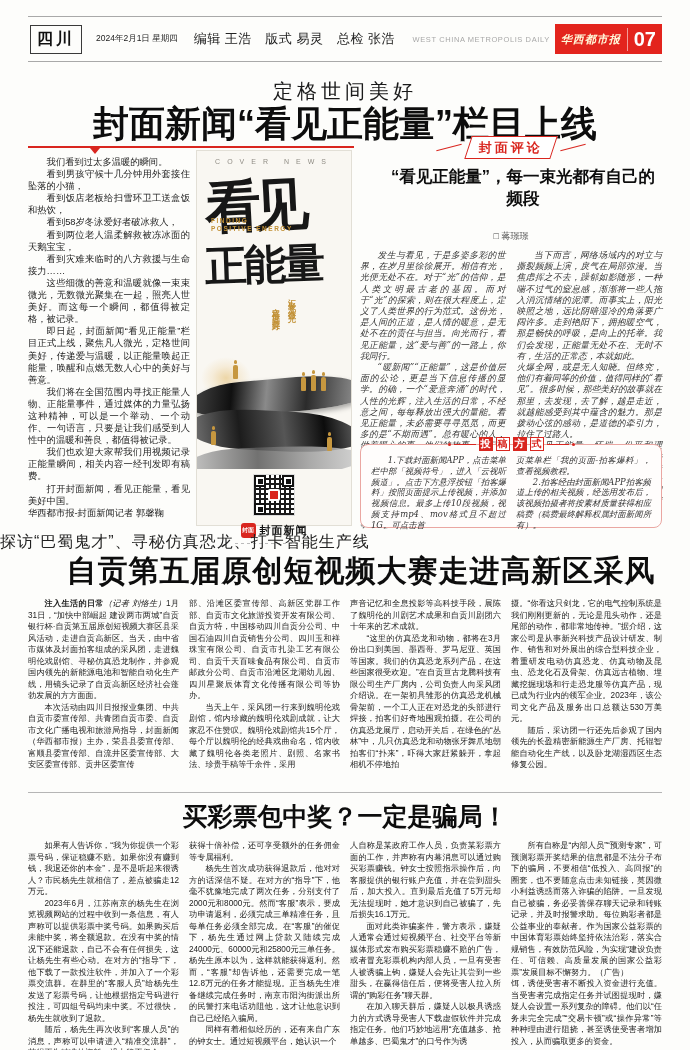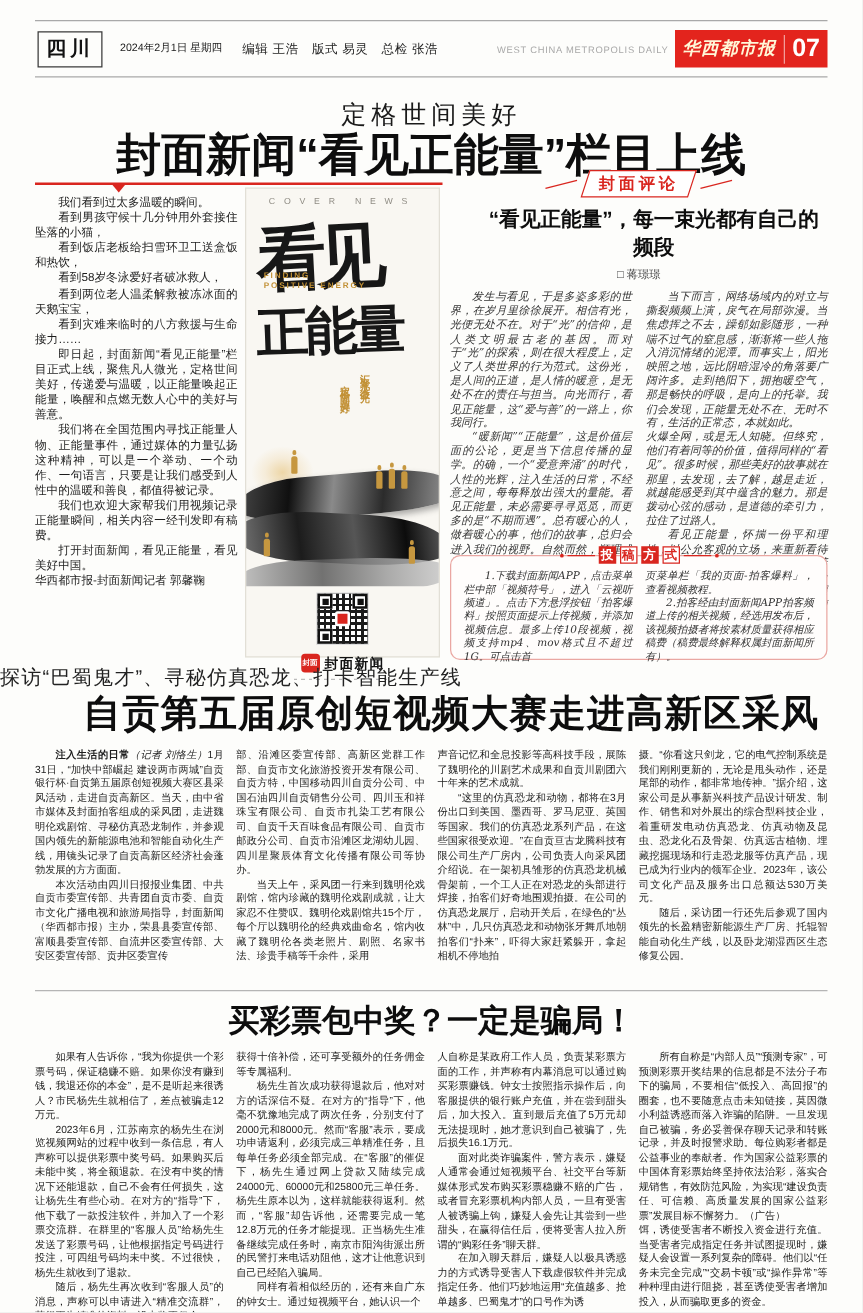--- a/index.html
+++ b/index.html
@@ -5,25 +5,25 @@
   html,body{margin:0;padding:0;background:#e8e8e8;}
   .page{position:relative;width:690px;height:1050px;margin:0 auto;background:#fdfdfb;overflow:hidden;
         font-family:"Liberation Sans",sans-serif;color:#222;}
   
   .header{position:absolute;top:16px;left:28px;right:28px;height:44px;
           border-top:1px solid #a9a9a9;border-bottom:1px solid #a9a9a9;
           display:flex;align-items:center;}
   .region-box{border:1.5px solid #3a3a3a;padding:3px 6px;font-size:16px;font-weight:bold;
               letter-spacing:3px;color:#111;margin-left:2px;}
   .dateline{font-size:8.5px;color:#222;margin-left:14px;}
-  .staff{font-size:10px;color:#222;margin-left:16px;letter-spacing:.5px;}
+  .staff{font-size:13px;color:#222;margin-left:16px;letter-spacing:.5px;}
   .masthead{margin-left:auto;display:flex;align-items:center;}
   .mh-en{font-size:7.5px;color:#a8a8a8;letter-spacing:.6px;margin-right:5px;}
   .mh-red{background:#e3241d;height:30px;display:flex;align-items:center;padding:0 6px;}
-  .mh-cn{font-family:"DejaVu Serif",serif;font-style:italic;font-weight:bold;font-size:14px;
+  .mh-cn{font-family:"DejaVu Serif",serif;font-style:italic;font-weight:bold;font-size:11px;
          color:#fff7d8;margin-right:6px;letter-spacing:1px;}
   .mh-num{font-size:20px;font-weight:900;color:#fff;border-left:1px solid rgba(255,255,255,.55);
           padding-left:6px;}
   
   .lead-kicker{position:absolute;top:78px;left:0;width:100%;text-align:center;
                font-size:20px;color:#1a1a1a;letter-spacing:4px;}
   .lead-headline{position:absolute;top:100px;left:0;width:100%;text-align:center;
                  font-size:36px;font-weight:900;color:#0d0d0d;letter-spacing:0px;}
   .red-rule{position:absolute;top:146px;left:28px;width:326px;height:2px;background:#d9261f;}
   .red-rule::after{content:"";position:absolute;left:62px;top:2px;border-left:5px solid transparent;
@@ -81,21 +81,21 @@
   .plogo-deco{position:absolute;top:392px;left:38px;right:38px;height:1px;
               background:repeating-linear-gradient(90deg,#bbb 0 3px,transparent 3px 6px);}
   
   .commentary{position:absolute;top:136px;left:360px;width:302px;}
   .cm-label{display:flex;justify-content:center;align-items:center;}
   .cm-label .side{width:26px;height:1px;background:#d9261f;transform:rotate(-14deg);}
   .cm-tab{border:1px solid #d9261f;transform:skewX(-18deg);padding:1px 10px;margin:0 6px;background:#fff;}
   .cm-tab span{display:inline-block;transform:skewX(18deg);color:#d9261f;font-weight:800;
                font-size:13px;letter-spacing:3px;}
   .cm-headline{text-align:center;font-size:16.5px;font-weight:900;color:#0d0d0d;margin-top:7px;margin-left:24px;}
-  .cm-author{text-align:center;font-size:9px;color:#444;margin-top:4px;}
+  .cm-author{text-align:center;font-size:9px;color:#444;margin-top:20px;}
   .cm-body{display:flex;gap:11px;margin-top:7px;}
   .cm-body .col{flex:1;font-family:"DejaVu Serif",serif;font-style:italic;font-size:8.8px;
                 line-height:11.2px;color:#333;}
   
   .subm{position:absolute;top:444px;left:360px;width:302px;height:84px;box-sizing:border-box;
         border:1px solid #eaa7a2;border-radius:8px;background:#fffdfc;}
   .subm-label{position:absolute;top:-8px;left:0;width:100%;display:flex;justify-content:center;
               align-items:center;gap:3px;}
   .sl-dot{width:3px;height:3px;border-radius:50%;background:#d9261f;}
   .sl-line{width:22px;height:1px;background:#d9261f;}
@@ -143,20 +143,21 @@
   <div class="lead-headline">封面新闻“看见正能量”栏目上线</div>
   <div class="red-rule"></div>
 
   <div class="lead-col col">
       <p class="para ind">我们看到过太多温暖的瞬间。</p>
       <p class="para ind">看到男孩守候十几分钟用外套接住坠落的小猫，</p>
       <p class="para ind">看到饭店老板给扫雪环卫工送盒饭和热饮，</p>
       <p class="para ind">看到58岁冬泳爱好者破冰救人，</p>
       <p class="para ind">看到两位老人温柔解救被冻冰面的天鹅宝宝，</p>
       <p class="para ind">看到灾难来临时的八方救援与生命接力……</p>
+      <p class="para ind">这些细微的善意和温暖就像一束束微光，无数微光聚集在一起，照亮人世美好。而这每一个瞬间，都值得被定格，被记录。</p>
       <p class="para ind">即日起，封面新闻“看见正能量”栏目正式上线，聚焦凡人微光，定格世间美好，传递爱与温暖，以正能量唤起正能量，唤醒和点燃无数人心中的美好与善意。</p>
       <p class="para ind">我们将在全国范围内寻找正能量人物、正能量事件，通过媒体的力量弘扬这种精神，可以是一个举动、一个动作、一句语言，只要是让我们感受到人性中的温暖和善良，都值得被记录。</p>
       <p class="para ind">我们也欢迎大家帮我们用视频记录正能量瞬间，相关内容一经刊发即有稿费。</p>
       <p class="para ind">打开封面新闻，看见正能量，看见美好中国。</p>
       <p class="para bold">华西都市报-封面新闻记者 郭馨鞠</p>
     </div>
 
   <div class="poster">
     <div class="cover-news">COVER NEWS</div>
     <div class="pt1">看见</div>

